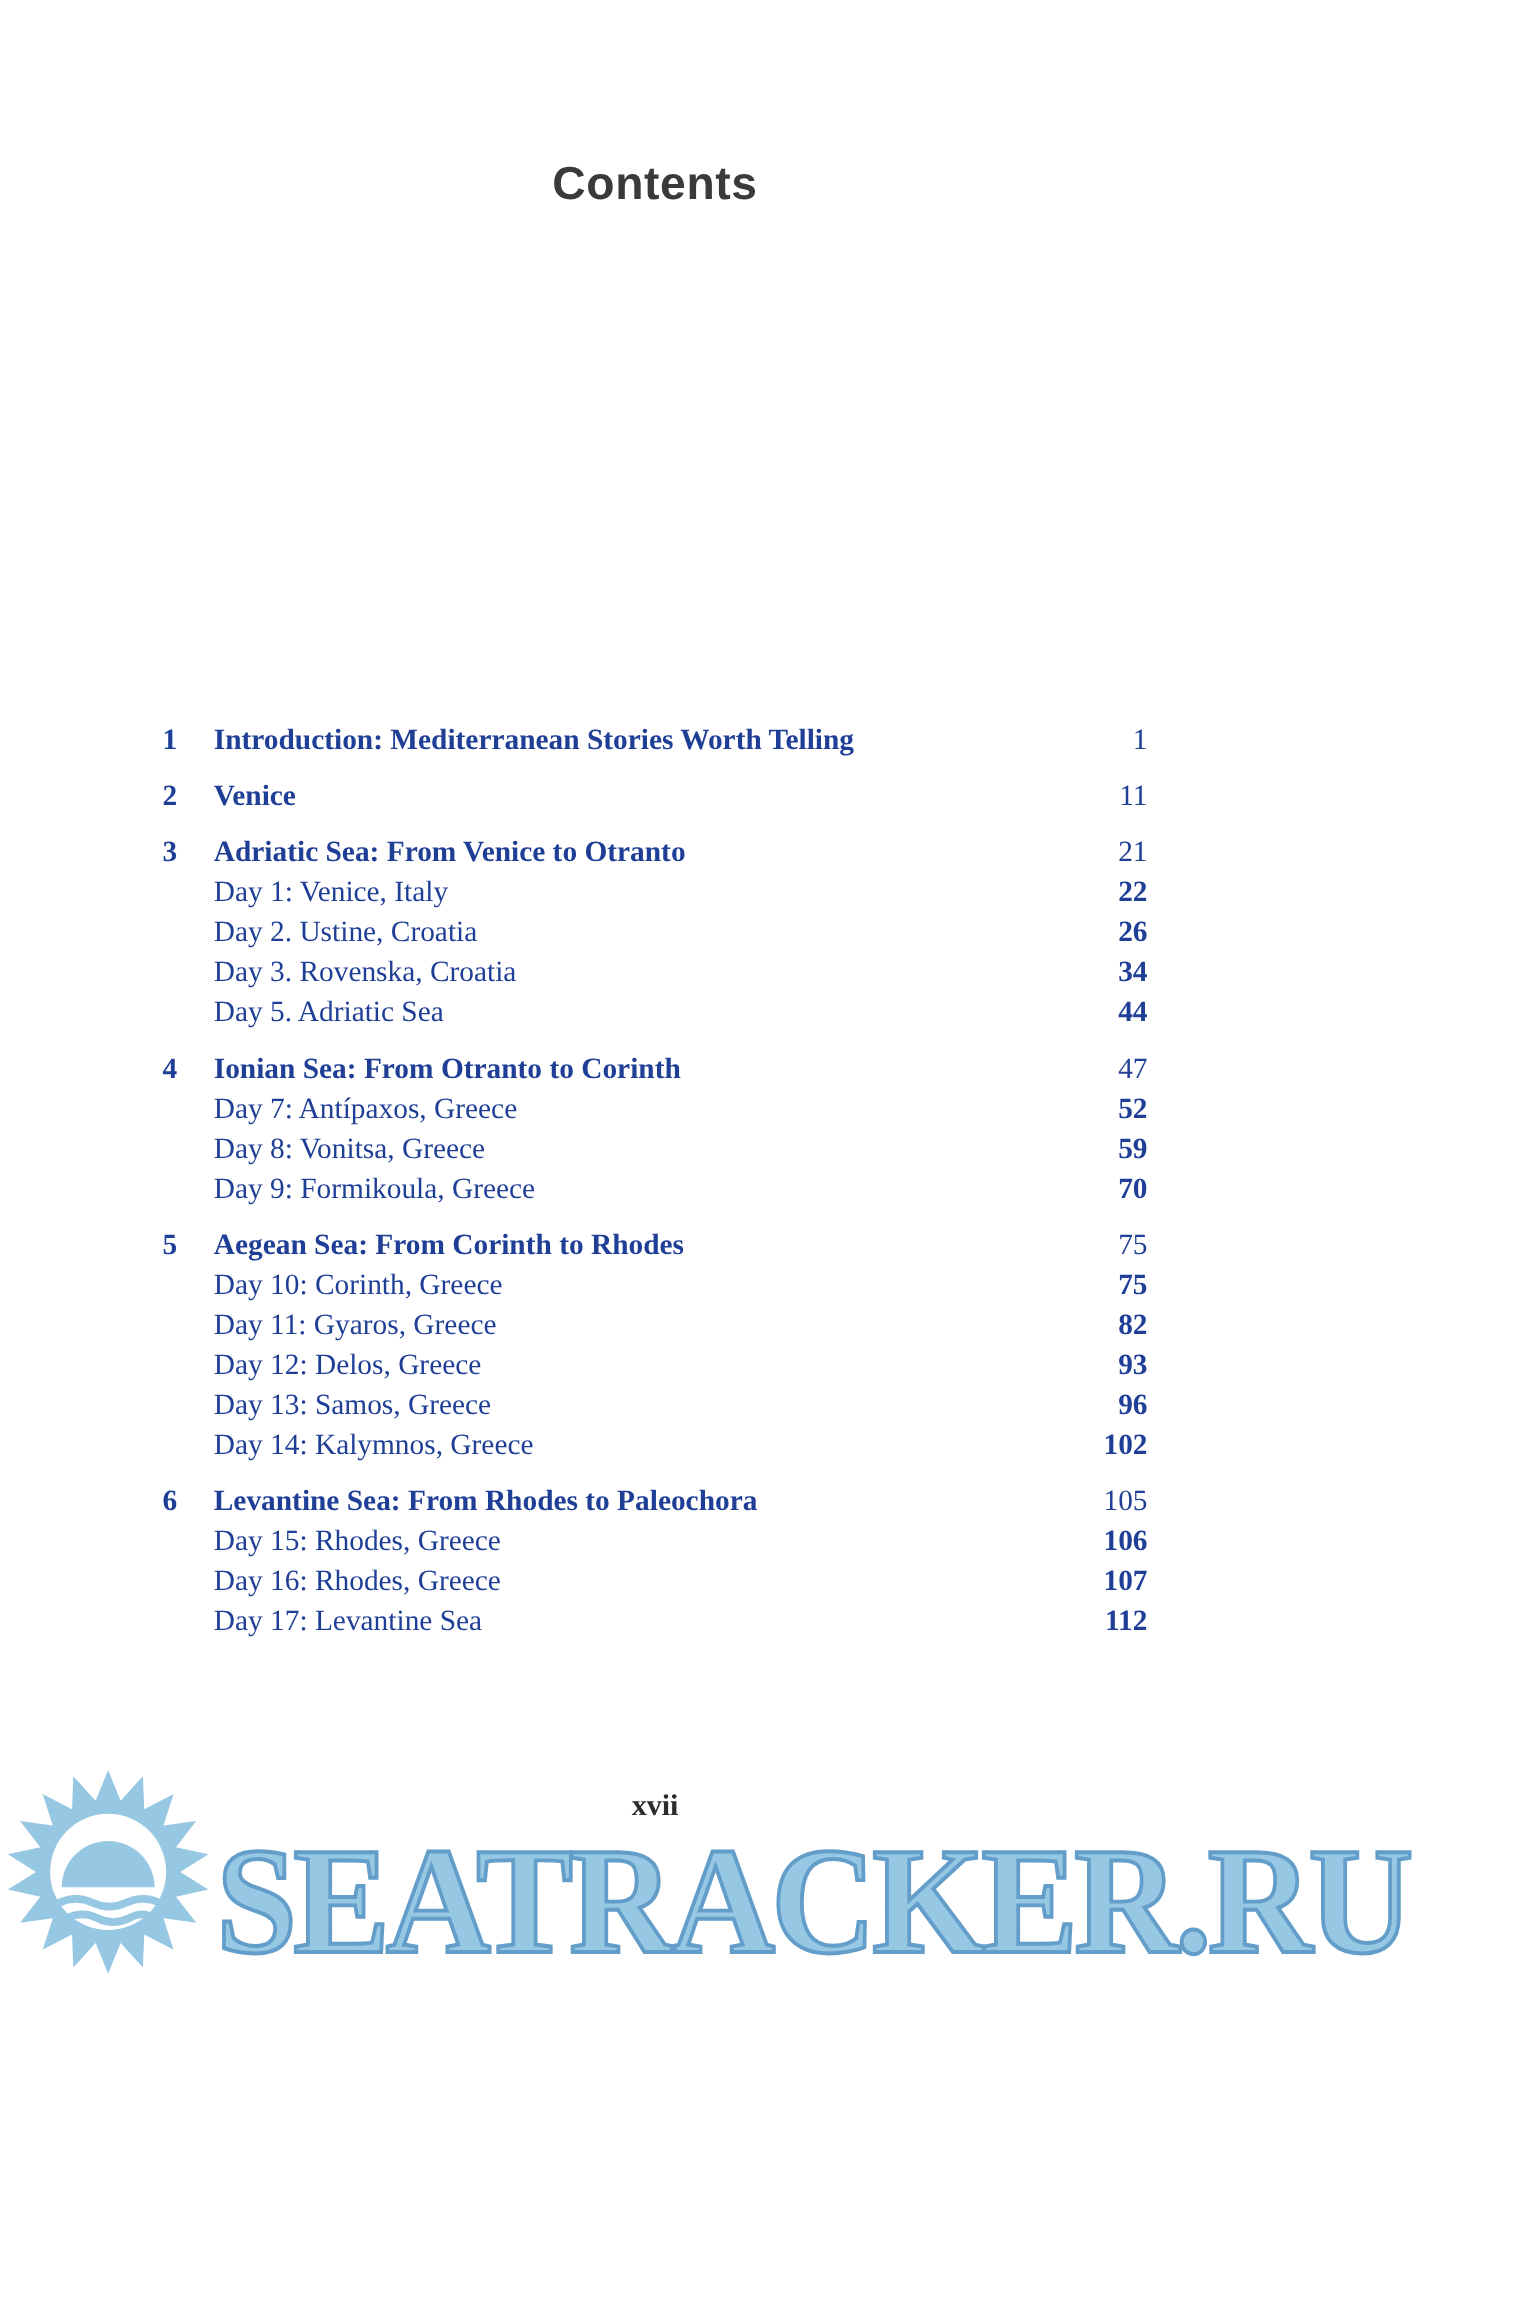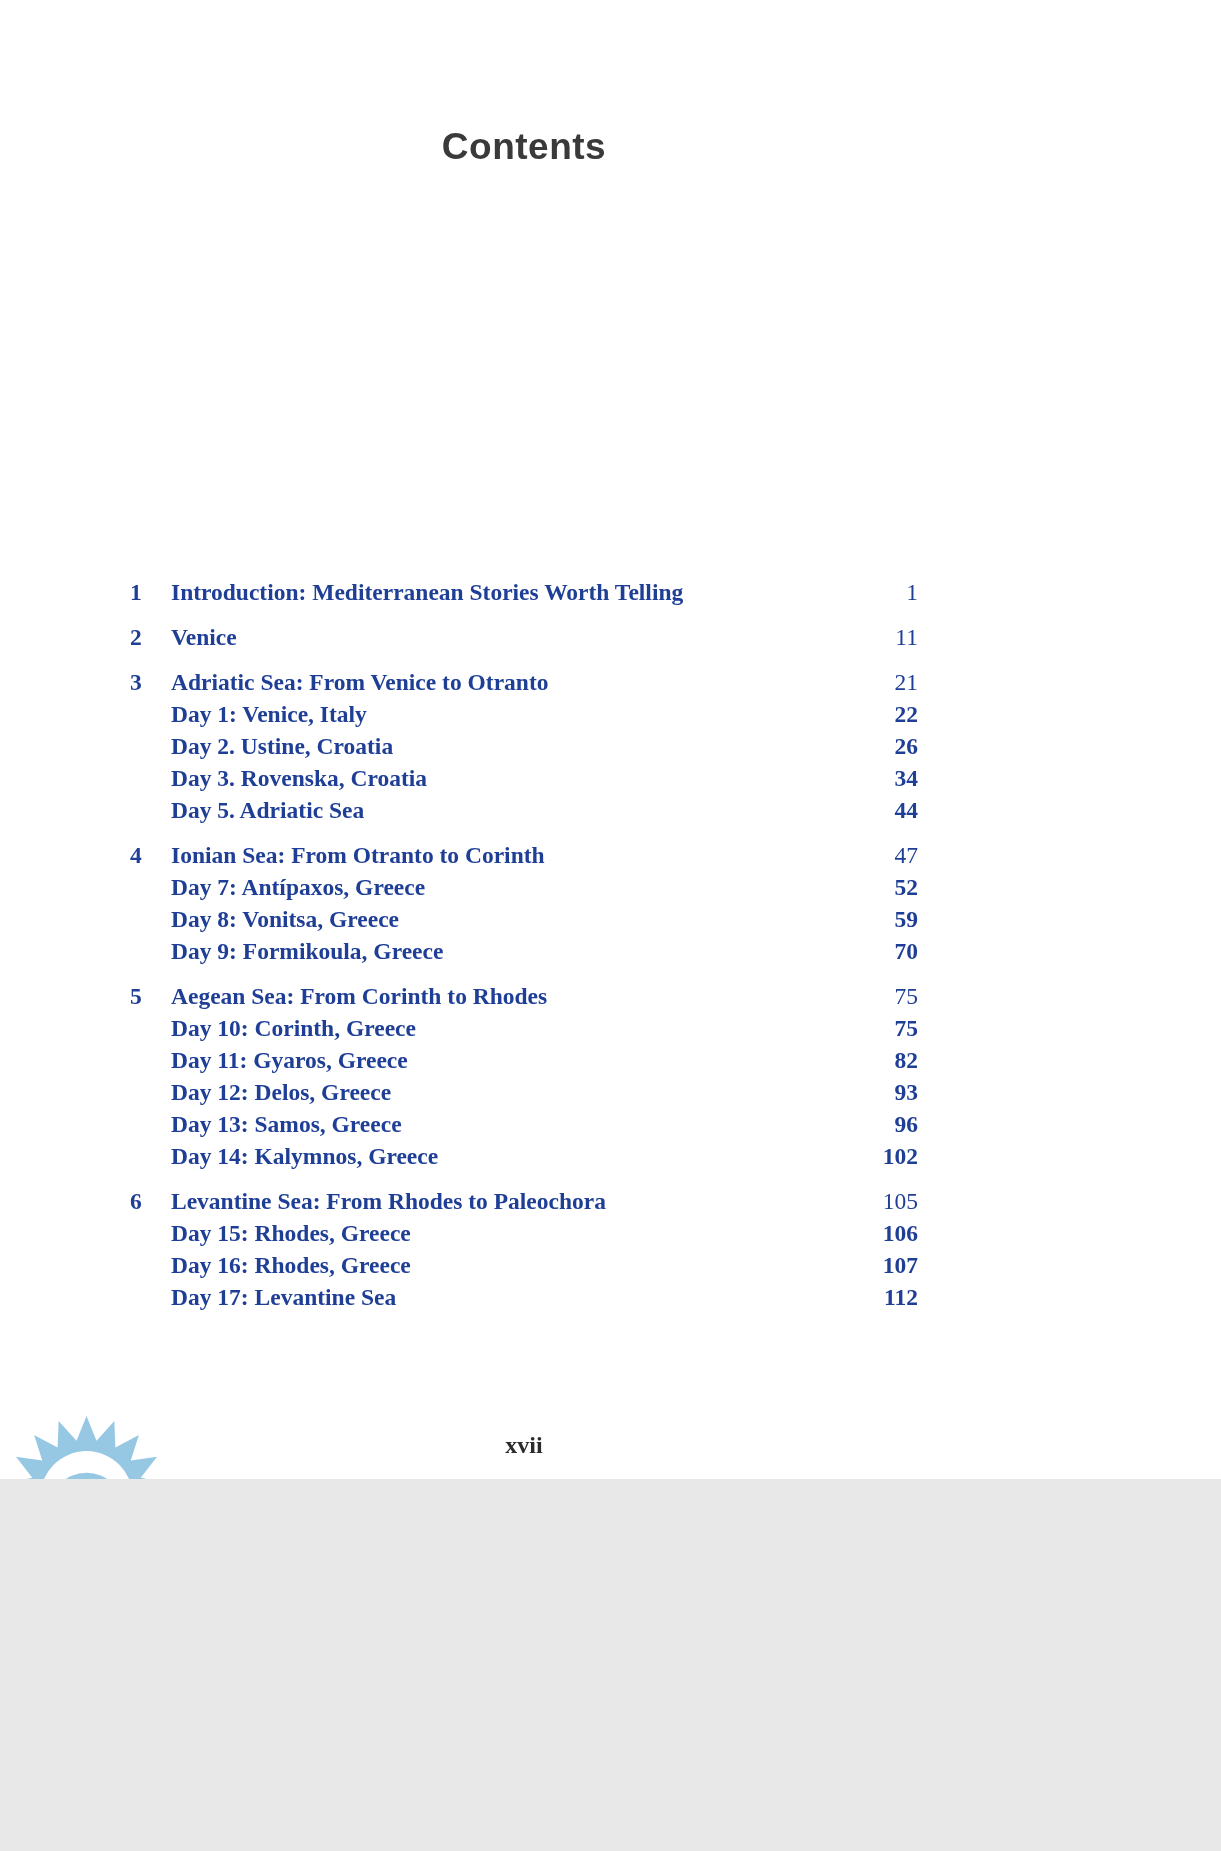--- a/index.html
+++ b/index.html
@@ -3,21 +3,21 @@
 <meta charset="utf-8">
 <style>
   html, body {
     margin: 0;
     padding: 0;
     background: #e8e8e8;
   }
   .page {
     position: relative;
     width: 1221px;
-    height: 1479px;
+    height: 1851px;
     margin: 0 auto;
     background: #ffffff;
     overflow: hidden;
     font-family: "Liberation Serif", serif;
   }
   .content {
     position: absolute;
     left: 130px;
     top: 126px;
     width: 788px;
@@ -49,21 +49,21 @@
     font-weight: bold;
     flex: 0 0 auto;
   }
   .ctitle {
     flex: 1 1 auto;
     font-weight: bold;
   }
   .day-row .dtitle {
     flex: 1 1 auto;
     padding-left: 41px;
-    font-weight: bold;
+    font-weight: normal;
   }
   .pg {
     flex: 0 0 auto;
     min-width: 60px;
     text-align: right;
     font-weight: bold;
   }
   .chapter-row .pg {
     font-weight: normal;
   }

